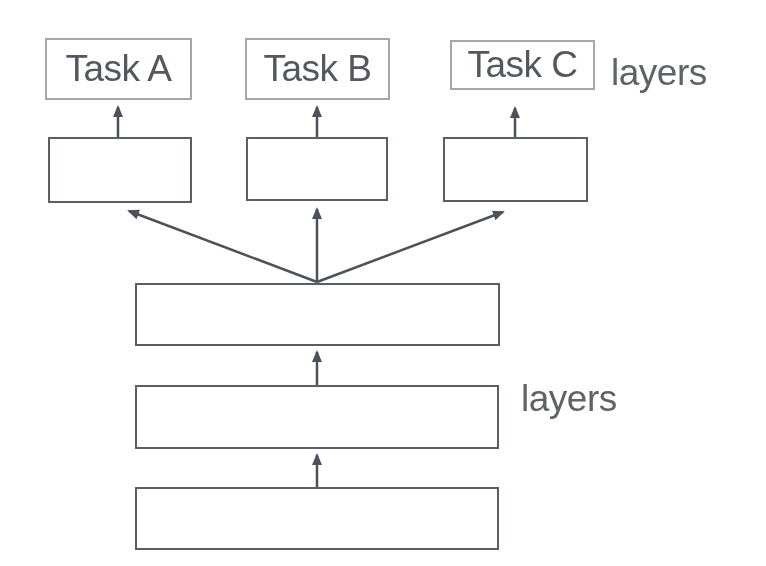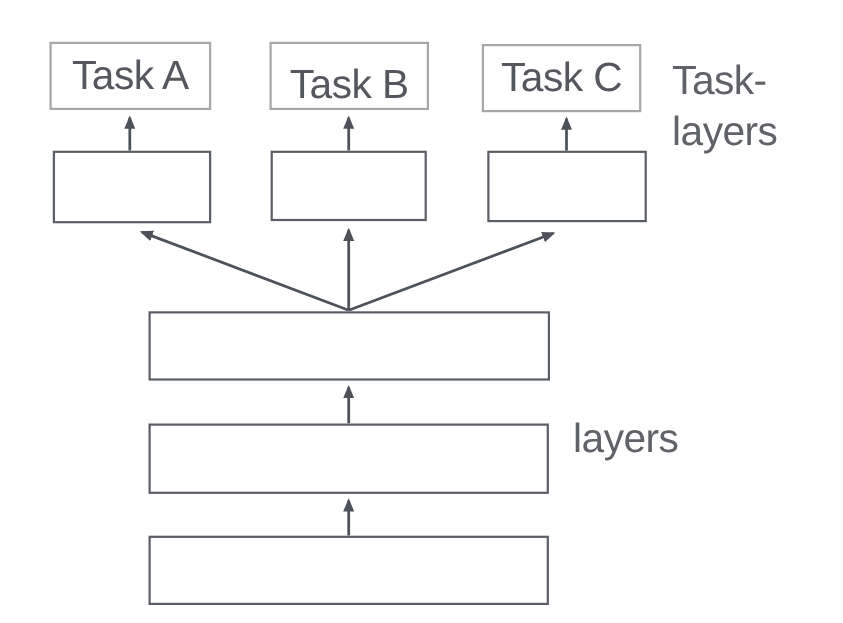--- a/index.html
+++ b/index.html
@@ -67,36 +67,35 @@
     <line x1="317" y1="282" x2="129" y2="211" marker-end="url(#ah)"></line>
     <line x1="317" y1="282" x2="317" y2="209" marker-end="url(#ah)"></line>
     <line x1="317" y1="282" x2="503" y2="212" marker-end="url(#ah)"></line>
     <line x1="317" y1="385" x2="317" y2="352" marker-end="url(#ah)"></line>
     <line x1="317" y1="487" x2="317" y2="455" marker-end="url(#ah)"></line>
   </svg>
 
   <div class="box task-box" style="left:45px; top:38px; width:147px; height:62px;">
     <span>Task A</span>
   </div>
-  <div class="box task-box" style="left:245px; top:38px; width:145px; height:62px;align-items:flex-end;">
+  <div class="box task-box" style="left:245px; top:38px; width:145px; height:62px;">
     <span>Task B</span>
   </div>
-  <div class="box task-box" style="left:438px; top:40px; width:145px; height:62px;">
+  <div class="box task-box" style="left:450px; top:40px; width:145px; height:50px;">
     <span>Task C</span>
   </div>
 
   <div class="box layer-box" style="left:48px; top:137px; width:144px; height:66px;"></div>
   <div class="box layer-box" style="left:246px; top:137px; width:142px; height:64px;"></div>
   <div class="box layer-box" style="left:443px; top:137px; width:145px; height:65px;"></div>
 
   <div class="box layer-box" style="left:135px; top:283px; width:365px; height:63px;"></div>
   <div class="box layer-box" style="left:135px; top:385px; width:364px; height:64px;"></div>
   <div class="box layer-box" style="left:135px; top:487px; width:364px; height:63px;"></div>
 
   <div class="annotation" style="left:611px; top:49px;">
-    <div>Task-</div>
     <div>layers</div>
   </div>
   <div class="annotation" style="left:521px; top:375px;">
     <div>layers</div>
   </div>
 
 </div>
 
 </body></html>

